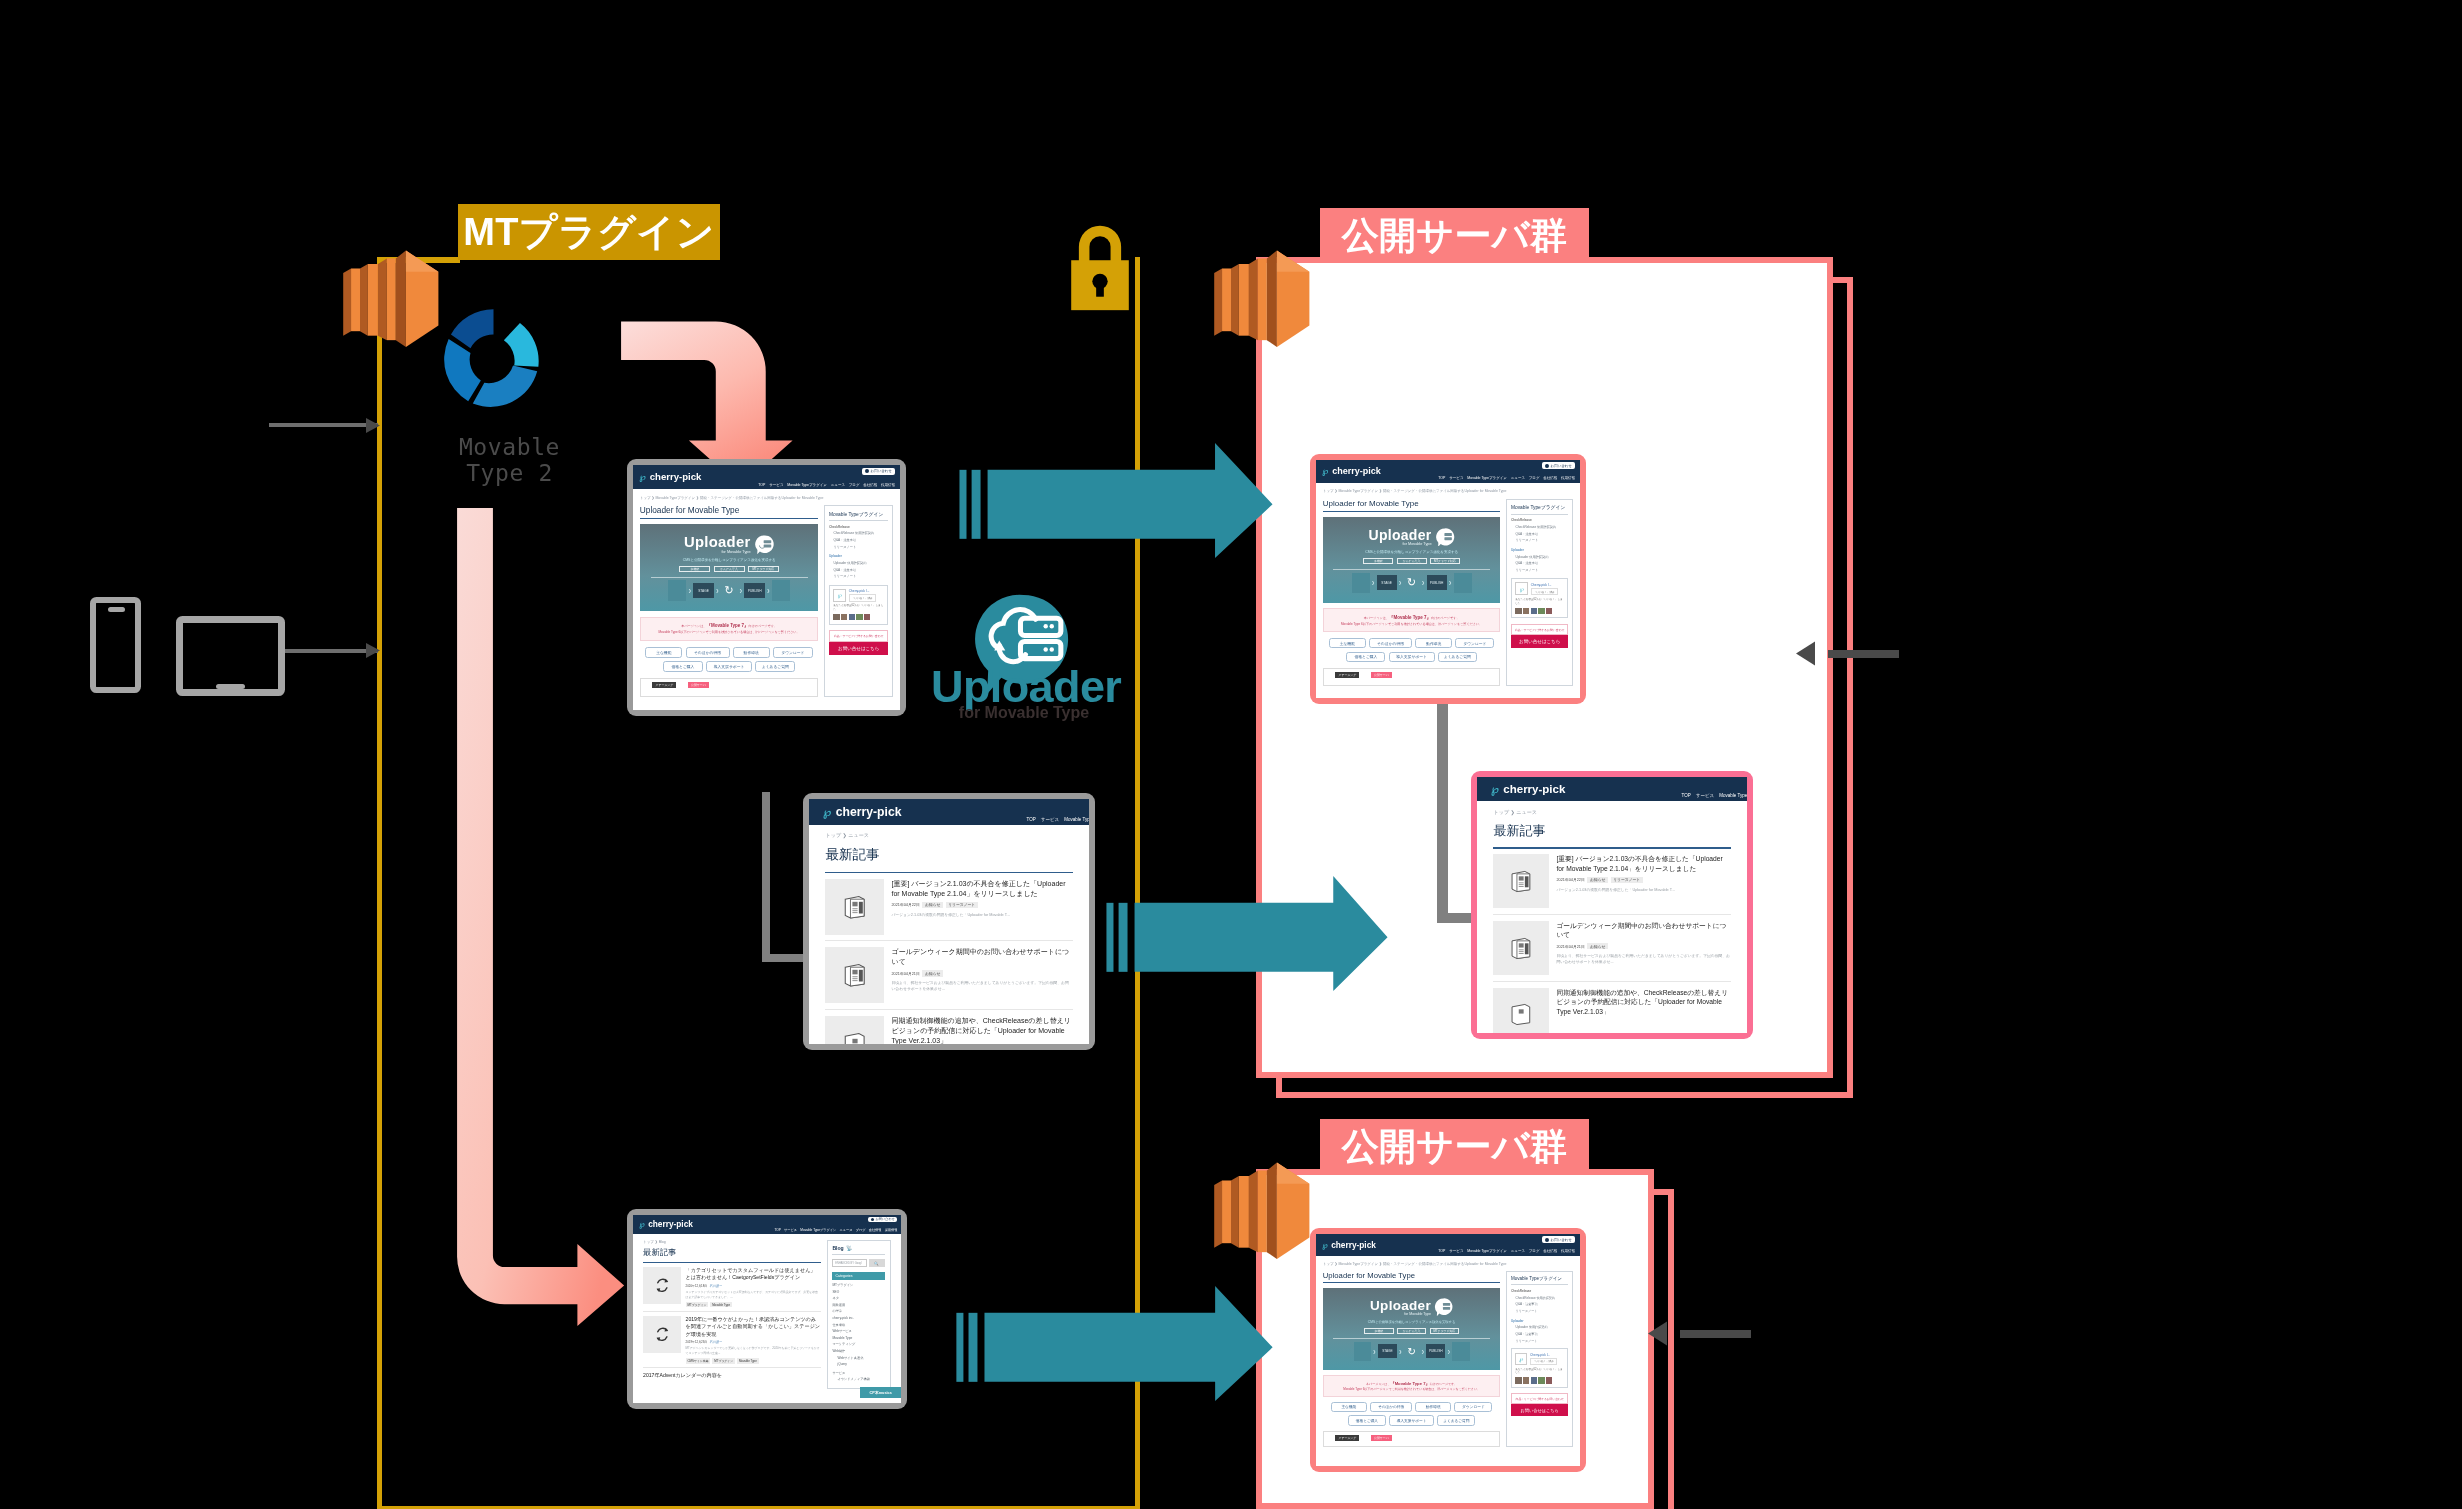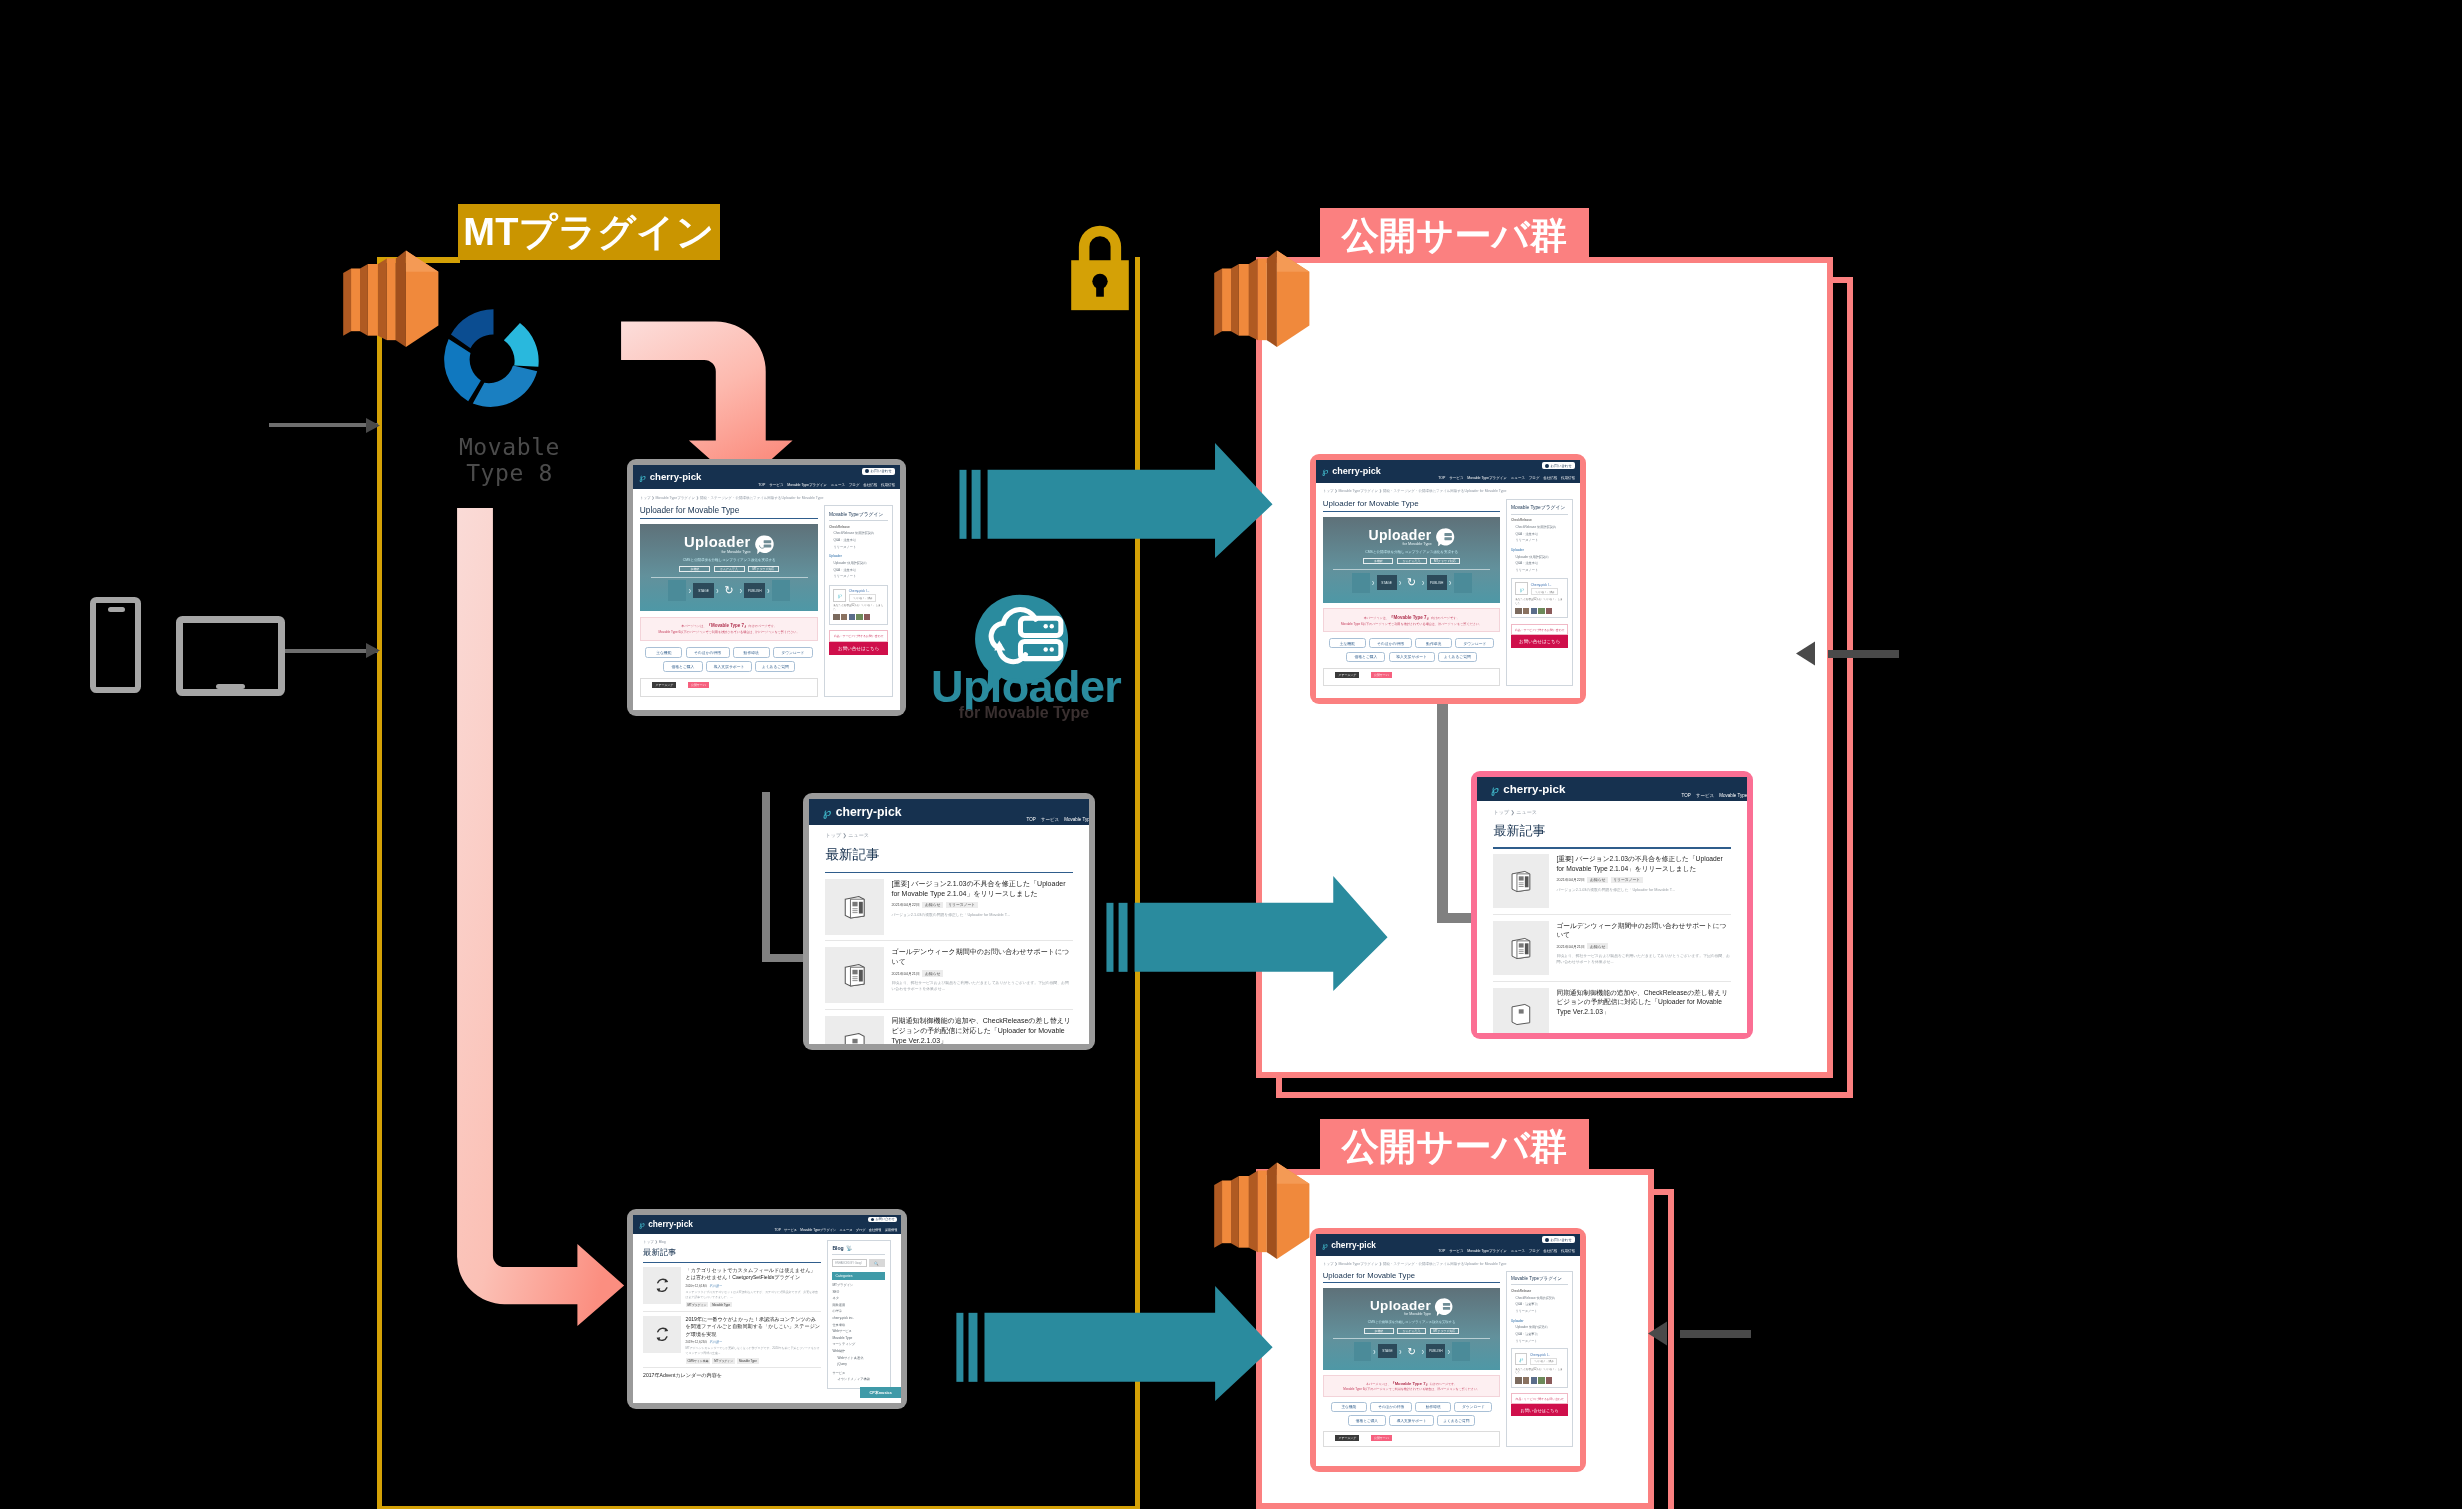--- a/index.html
+++ b/index.html
@@ -222,21 +222,21 @@
   </div>
 
   <div class="abs" style="left:436px;top:300px;">
     <svg width="115" height="115" viewBox="0 0 100 100">
       <path d="M50 8 A42 42 0 0 0 13 30 L30 42 A22 22 0 0 1 50 30 Z" fill="#0b4d91"></path>
       <path d="M11 34 A42 42 0 0 0 28 88 L39 70 A22 22 0 0 1 30 46 Z" fill="#1078bf"></path>
       <path d="M32 90 A42 42 0 0 0 88 62 L67 57 A22 22 0 0 1 42 72 Z" fill="#1a7fc1"></path>
       <path d="M89 58 A42 42 0 0 0 73 20 L59 35 A22 22 0 0 1 68 57 Z" fill="#29b8dd"></path>
     </svg>
   </div>
-  <div class="abs" style="left:431px;top:434px;width:157px;text-align:center;color:#4b4b4b;font-size:23px;letter-spacing:0.6px;font-family:'DejaVu Sans Mono',monospace;">Movable Type 8</div>
+  <div class="abs" style="left:431px;top:434px;width:157px;text-align:center;color:#4b4b4b;font-size:23px;letter-spacing:0.6px;font-family:'DejaVu Sans Mono',monospace;">Movable Type 2</div>
 
   <div class="abs" style="left:972px;top:593px;">
     <svg width="103" height="106" viewBox="0 0 100 105">
       <path d="M50 2 a44 44 0 1 1 -22 82 l-14 16 l1 -23 A44 44 0 0 1 50 2 Z" fill="#2a8b9e"></path>
       <path d="M26 55 a13 13 0 0 1 4 -25 a17 17 0 0 1 32 -4" fill="none" stroke="#fff" stroke-width="5" stroke-linecap="round"></path>
       <rect x="47" y="25" width="40" height="17" rx="4" fill="none" stroke="#fff" stroke-width="5"></rect>
       <rect x="47" y="48" width="40" height="17" rx="4" fill="none" stroke="#fff" stroke-width="5"></rect>
       <circle cx="78" cy="33" r="2.2" fill="#fff"></circle>
         <circle cx="72" cy="33" r="2.2" fill="#fff"></circle>
       <circle cx="78" cy="56" r="2.2" fill="#fff"></circle>

